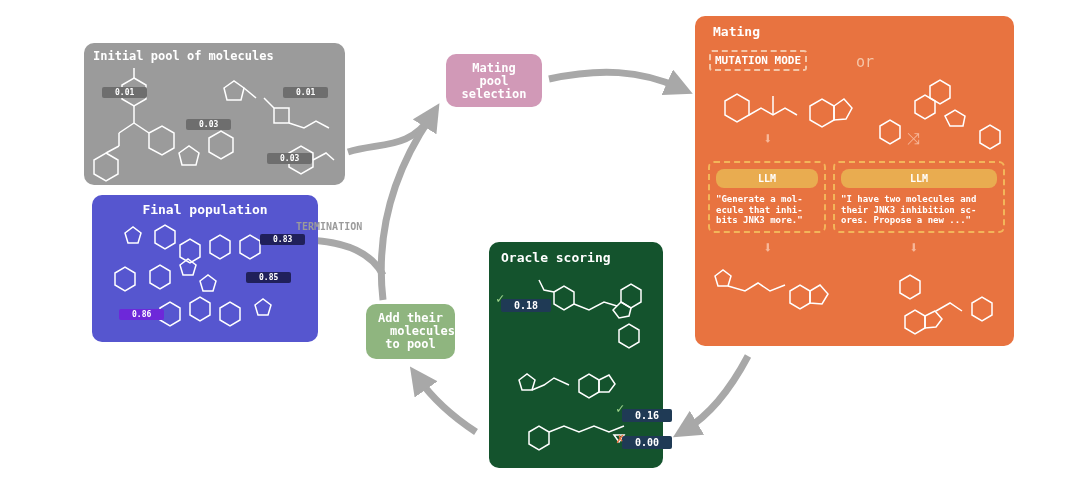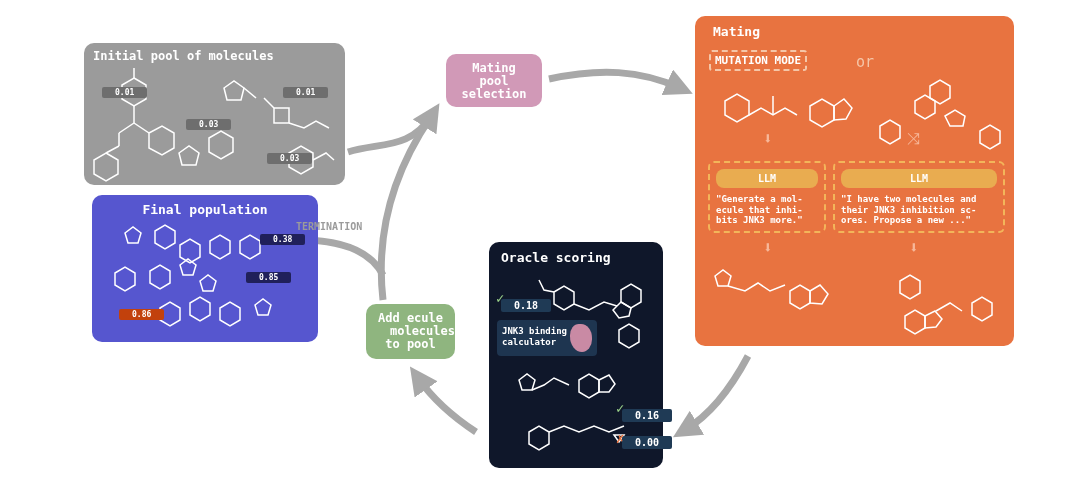--- a/index.html
+++ b/index.html
@@ -7,21 +7,21 @@
   .panel{position:absolute;border-radius:10px;box-sizing:border-box;}
   .title{position:absolute;font-weight:bold;color:#fff;font-size:13px;white-space:nowrap;}
   .score{position:absolute;font-size:8px;padding:1px 13px;border-radius:2px;color:#fff;font-weight:bold;}
   .mol{position:absolute;}
   .mol svg{overflow:visible;}
   .mol line,.mol polyline,.mol polygon,.mol circle,.mol path{stroke:#fff;stroke-width:1.5;fill:none;}
   #pool{left:84px;top:43px;width:261px;height:142px;background:#9b9b9b;}
   #final{left:92px;top:195px;width:226px;height:147px;background:#5656cf;}
   #mating-sel{left:446px;top:54px;width:96px;height:53px;background:#d199b7;border-radius:10px;}
   #mating{left:695px;top:16px;width:319px;height:330px;background:#e87340;}
-  #oracle{left:489px;top:242px;width:174px;height:226px;background:#0f172a;}
+  #oracle{left:489px;top:242px;width:174px;height:226px;background:#14532d;}
   #add{left:366px;top:304px;width:89px;height:55px;background:#8fb57f;border-radius:10px;}
   .boxlabel{position:absolute;left:0;right:0;text-align:center;color:#fff;font-weight:bold;font-size:12px;line-height:13px;}
   .mode{position:absolute;border:2px dashed #f5c6a8;color:#fff;font-weight:bold;font-size:11px;padding:2px 4px;border-radius:3px;white-space:nowrap;}
   .llmbox{position:absolute;border:2px dashed #f3b55a;border-radius:6px;box-sizing:border-box;}
   .llmbar{position:absolute;left:6px;right:6px;top:6px;height:19px;background:#e9ac50;color:#fff;font-weight:bold;font-size:10px;text-align:center;line-height:19px;border-radius:8px;}
   .prompt{position:absolute;left:6px;right:4px;top:31px;color:#fff;font-size:9px;line-height:10.5px;font-weight:bold;}
   .term{position:absolute;left:296px;top:221px;color:#9b9b9b;font-size:10px;font-weight:bold;}
   .darkscore{background:#1f3a55;}
   .darkbox{position:absolute;background:#1e3550;border-radius:4px;}
 </style>
@@ -90,23 +90,23 @@
       <polygon points="15,50 25,44 35,50 35,62 25,68 15,62"></polygon>
       <polygon points="50,48 60,42 70,48 70,60 60,66 50,60"></polygon>
       <polygon points="80,42 88,36 96,42 93,52 83,52"></polygon>
       <polygon points="100,58 108,52 116,58 113,68 103,68"></polygon>
       <polygon points="60,85 70,79 80,85 80,97 70,103 60,97"></polygon>
       <polygon points="90,80 100,74 110,80 110,92 100,98 90,92"></polygon>
       <polygon points="120,85 130,79 140,85 140,97 130,103 120,97"></polygon>
       <polygon points="155,82 163,76 171,82 168,92 158,92"></polygon>
     </svg>
   </div>
-  <div class="score darkscore" style="left:168px;top:39px;background:#20205a;">0.38</div>
+  <div class="score darkscore" style="left:168px;top:39px;background:#20205a;">0.83</div>
   <div class="score darkscore" style="left:154px;top:77px;background:#20205a;">0.85</div>
-  <div class="score darkscore" style="left:27px;top:114px;background:#c2410c;">0.86</div>
+  <div class="score darkscore" style="left:27px;top:114px;background:#6d28d9;">0.86</div>
 </div>
 
 <div class="term">TERMINATION</div>
 
 <div id="mating-sel" class="panel">
   <div class="boxlabel" style="top:8px;">Mating</div>
   <div class="boxlabel" style="top:21px;">pool</div>
   <div class="boxlabel" style="top:34px;">selection</div>
 </div>
 
@@ -182,32 +182,25 @@
       <polygon points="70,110 80,104 90,110 90,122 80,128 70,122"></polygon>
       <polygon points="90,110 100,105 106,114 100,122 90,122"></polygon>
       <polygon points="20,162 30,156 40,162 40,174 30,180 20,174"></polygon>
       <polyline points="40,162 55,156 70,162 85,156 100,162 115,156"></polyline>
       <polygon points="105,165 115,165 110,172"></polygon>
     </svg>
   </div>
   <div class="score darkscore" style="left:12px;top:57px;font-size:10px;">0.18</div>
   <div style="position:absolute;left:7px;top:48px;color:#9ad28a;font-size:14px;font-weight:bold;">✓</div>
 
-  <div class="darkbox" style="left:8px;top:78px;width:100px;height:36px;">
-    <div style="position:absolute;left:5px;top:6px;color:#fff;font-size:9px;font-weight:bold;line-height:11px;">
-      <div>JNK3 binding</div>
-      <div>calculator</div>
-    </div>
-    <div style="position:absolute;left:73px;top:4px;width:22px;height:28px;background:#c98aa4;border-radius:40% 50% 45% 55%;"></div>
-  </div>
 
   <div class="score darkscore" style="left:133px;top:167px;font-size:10px;">0.16</div>
   <div style="position:absolute;left:127px;top:158px;color:#9ad28a;font-size:14px;font-weight:bold;">✓</div>
 
   <div class="score darkscore" style="left:133px;top:194px;font-size:10px;">0.00</div>
   <div style="position:absolute;left:127px;top:188px;color:#e8733f;font-size:14px;font-weight:bold;">✗</div>
 </div>
 
 <div id="add" class="panel">
-  <div class="boxlabel" style="top:8px;">Add ecule</div>
+  <div class="boxlabel" style="top:8px;">Add their</div>
   <div class="boxlabel" style="top:21px;text-align:right;">molecules</div>
   <div class="boxlabel" style="top:34px;">to pool</div>
 </div>
 
 </body></html>

